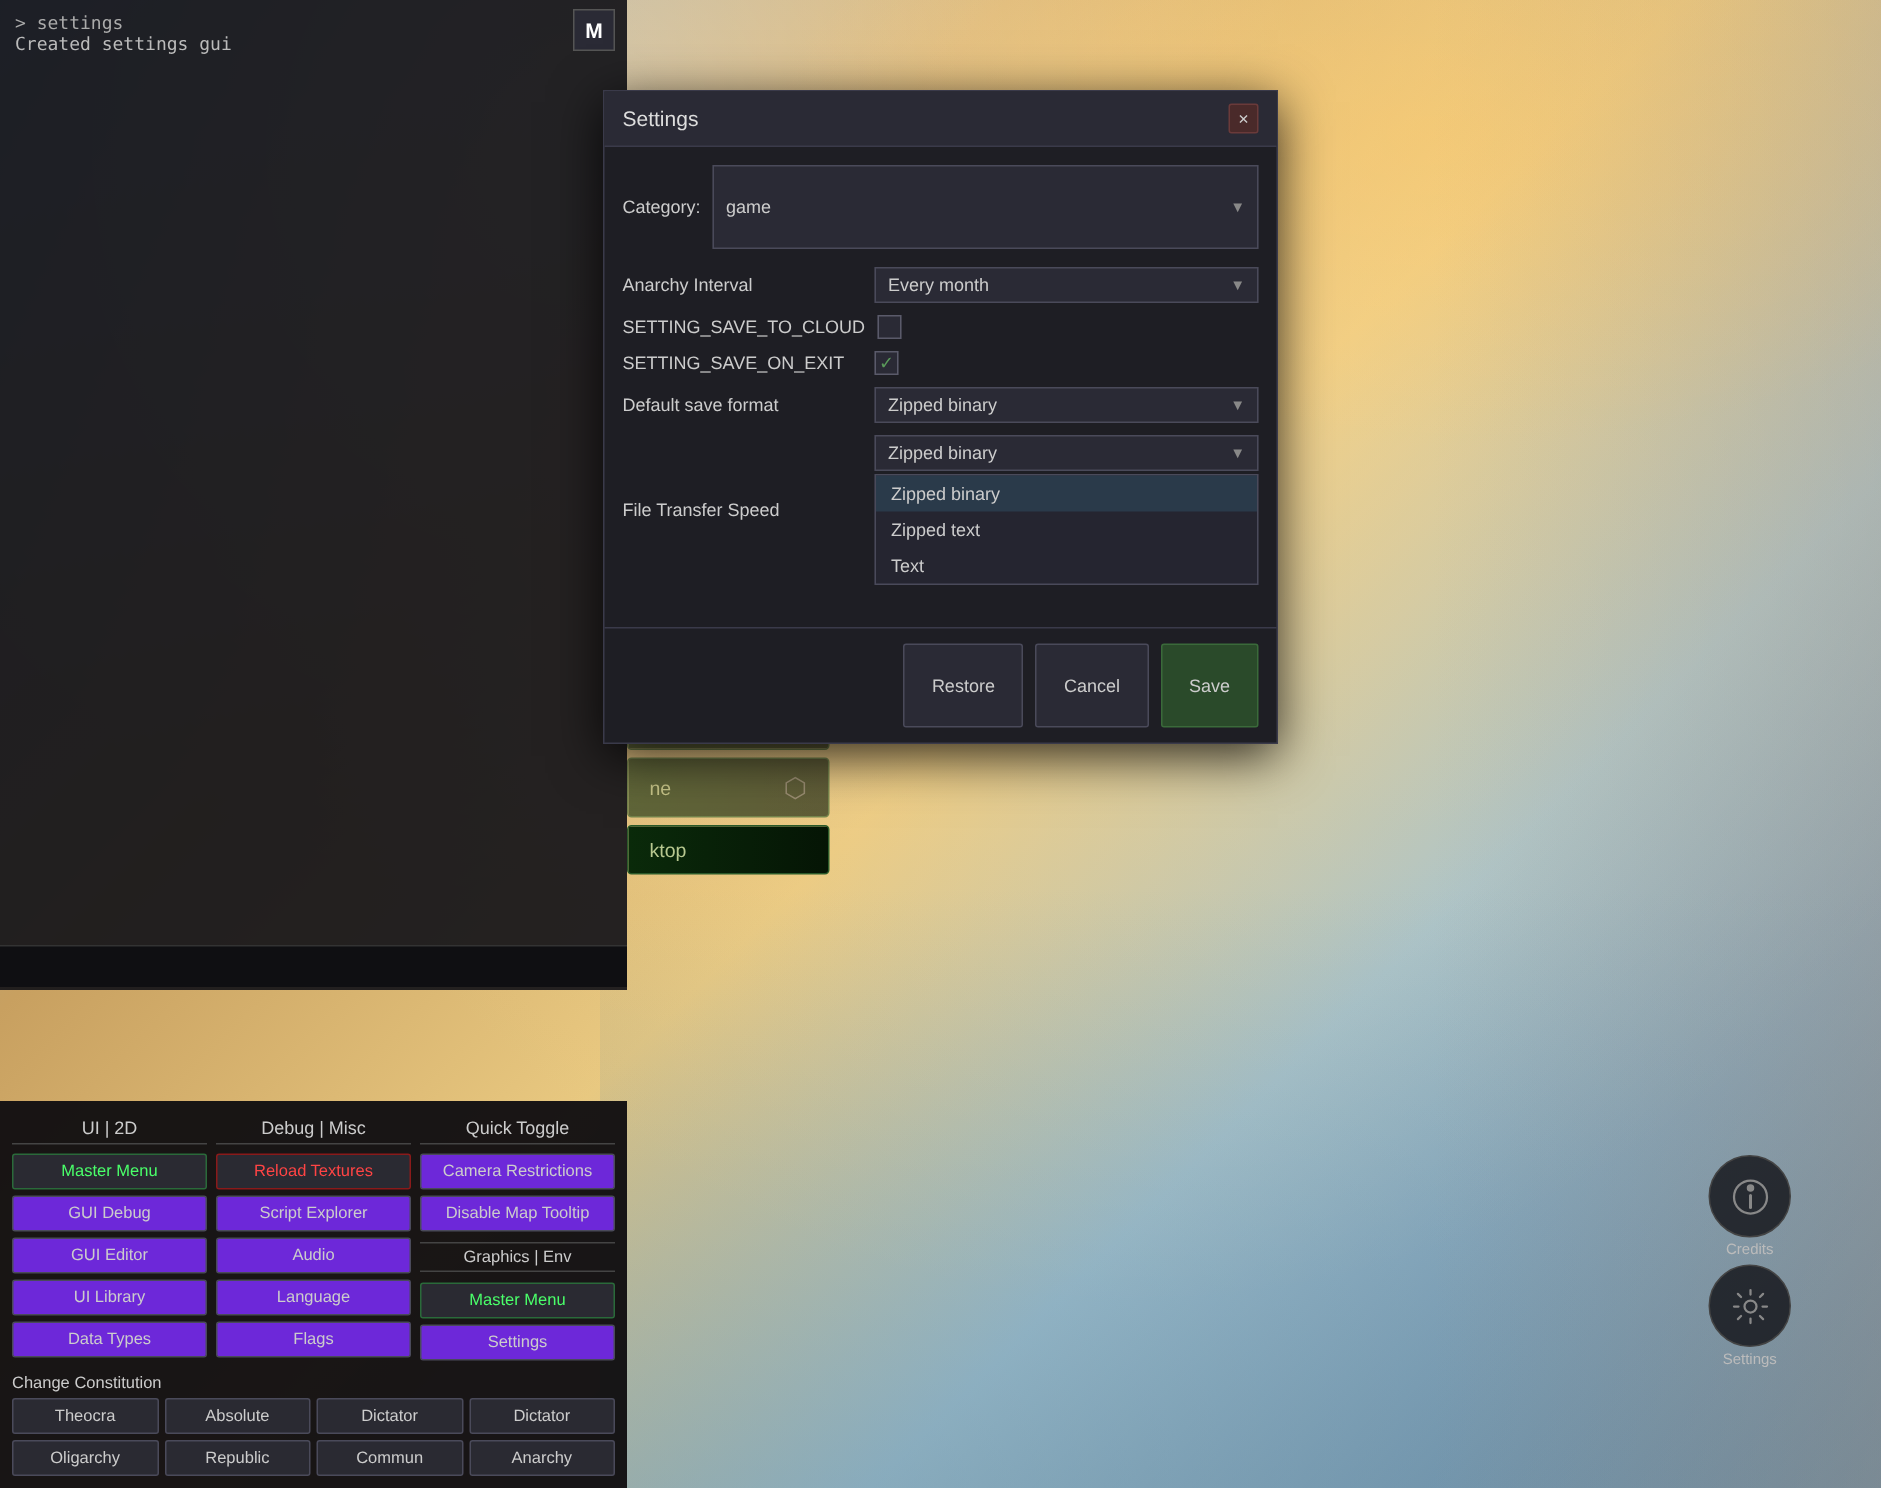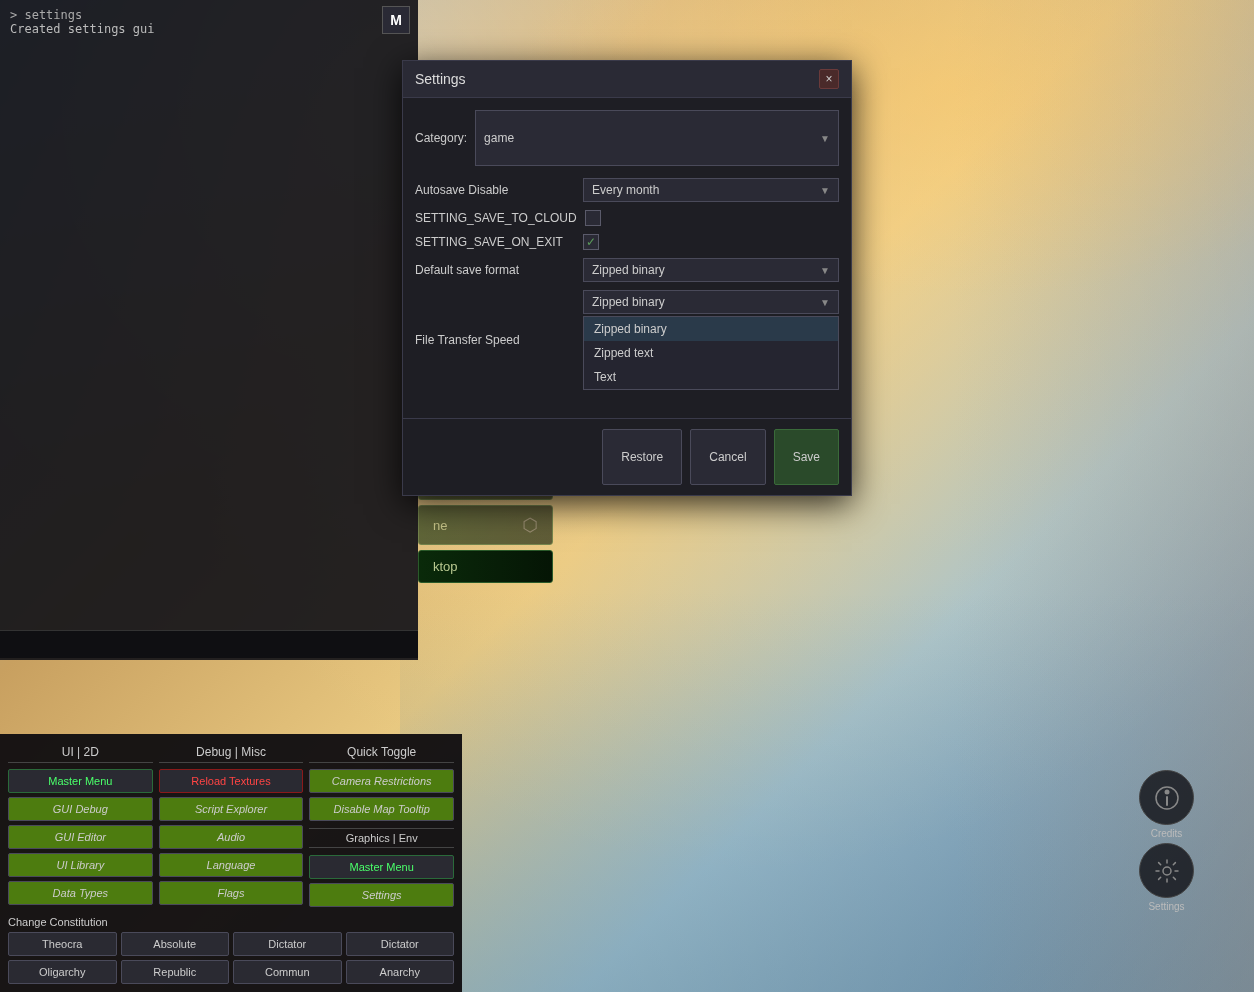--- a/index.html
+++ b/index.html
@@ -93,21 +93,21 @@
       font-size: 12px;
       padding: 0 8px;
       width: 100%;
     }
 
     
     .bottom-toolbar {
       position: absolute;
       left: 0;
       bottom: 0;
-      width: 462px;
+      width: 418px;
       background: rgba(18, 15, 18, 0.97);
       z-index: 10;
       padding: 8px;
     }
 
     .toolbar-row {
       display: flex;
       gap: 6px;
       margin-bottom: 5px;
     }
@@ -122,29 +122,28 @@
     .toolbar-col-header {
       color: #ccc;
       font-size: 12px;
       text-align: center;
       padding: 3px 0;
       border-bottom: 1px solid #444;
       margin-bottom: 2px;
     }
 
     .btn-default {
-      background: #4d7c0f;
+      background: #6d28d9;
       border: 1px solid #4a4a5a;
       color: #ccc;
       font-size: 11px;
       padding: 5px 4px;
       cursor: pointer;
       text-align: center;
       border-radius: 2px;
-      font-style: italic;
     }
 
     .btn-red {
       background: #2a2a32;
       border: 1px solid #8a1a1a;
       color: #ff4444;
       font-size: 11px;
       padding: 5px 4px;
       cursor: pointer;
       text-align: center;
@@ -529,21 +528,21 @@
 
       <div class="category-dropdown">
         <span class="category-label">Category:</span>
         <div class="category-select" style="flex:1;display:flex;align-items:center;justify-content:space-between;padding:20px 8px;">
           <span>game</span>
           <span class="dropdown-arrow">▼</span>
         </div>
       </div>
 
       <div class="settings-row">
-        <span class="settings-label">Autosave Disable</span>
+        <span class="settings-label">Anarchy Interval</span>
         <div class="settings-control">
           <div class="dropdown">
             <span>Every month</span>
             <span class="dropdown-arrow">▼</span>
           </div>
         </div>
       </div>
 
       <div class="settings-row">
         <span class="settings-label">SETTING_SAVE_TO_CLOUD</span>

